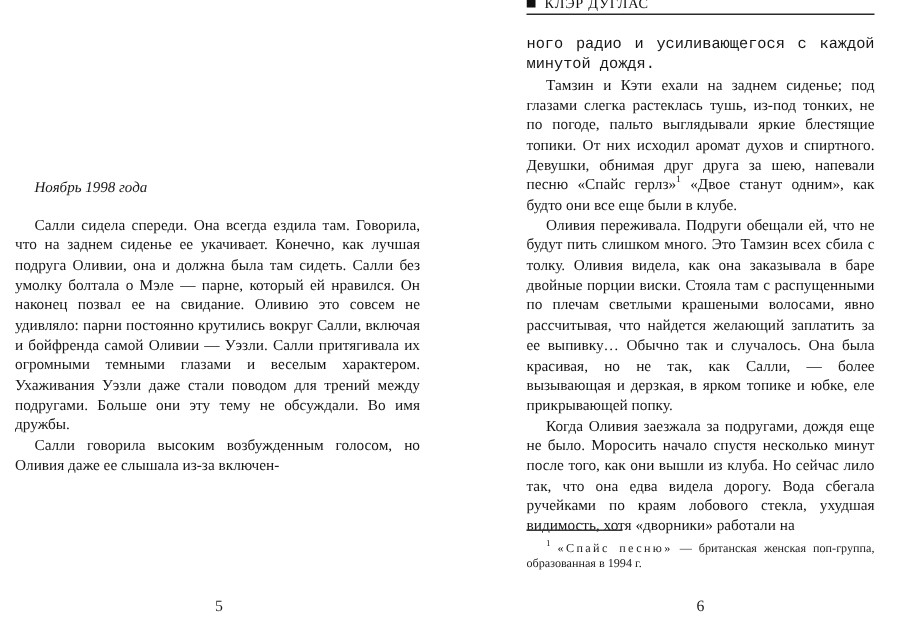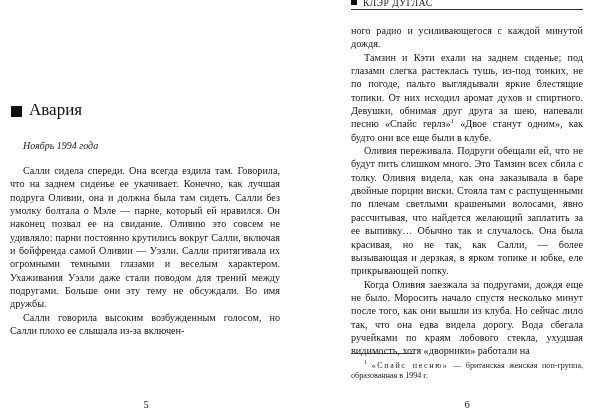--- a/index.html
+++ b/index.html
@@ -122,20 +122,21 @@
     text-justify: inter-word;
     color: #151515;
     hyphens: manual;
   }
   .body-text p {
     margin: 0;
     text-indent: 13px;
   }
   .body-text p.noindent {
     text-indent: 0;
+    font-family: Liberation Mono, monospace;
   }
   .left-body { margin-top: 12px; }
   .right-body { padding-top: 24px; }
 
   
   .footnote-zone {
     position: absolute;
     left: 51px;
     right: 17px;
     bottom: 36px;
@@ -183,30 +184,26 @@
   }
 </style>
 </head>
 <body>
 
 <div class="spread">
 
   <div class="page page-left">
 
     <div class="chapter-opener">
-      <div class="chapter-title-row">
-        <span class="chapter-square"></span>
-        <span class="chapter-title">Авария</span>
-      </div>
-      <div class="chapter-date">Ноябрь 1994 года</div>
+      <div class="chapter-date">Ноябрь 1998 года</div>
     </div>
 
     <div class="body-text left-body">
       <p>Салли сидела спереди. Она всегда ездила там. Говорила, что на заднем сиденье ее укачивает. Конечно, как лучшая подруга Оливии, она и должна была там сидеть. Салли без умолку болтала о Мэле — парне, который ей нравился. Он наконец позвал ее на свидание. Оливию это совсем не удивляло: парни постоянно крутились вокруг Салли, включая и бойфренда самой Оливии — Уэзли. Салли притягивала их огромными темными глазами и веселым характером. Ухаживания Уэзли даже стали поводом для трений между подругами. Больше они эту тему не обсуждали. Во имя дружбы.</p>
-      <p>Салли говорила высоким возбужденным голосом, но Салли плохо ее слышала из-за включен-</p>
+      <p>Салли говорила высоким возбужденным голосом, но Оливия даже ее слышала из-за включен-</p>
     </div>
 
     <div class="folio">5</div>
   </div>
 
   <div class="gutter-rule"></div>
 
   <div class="page page-right">
 
     <div class="running-head">

